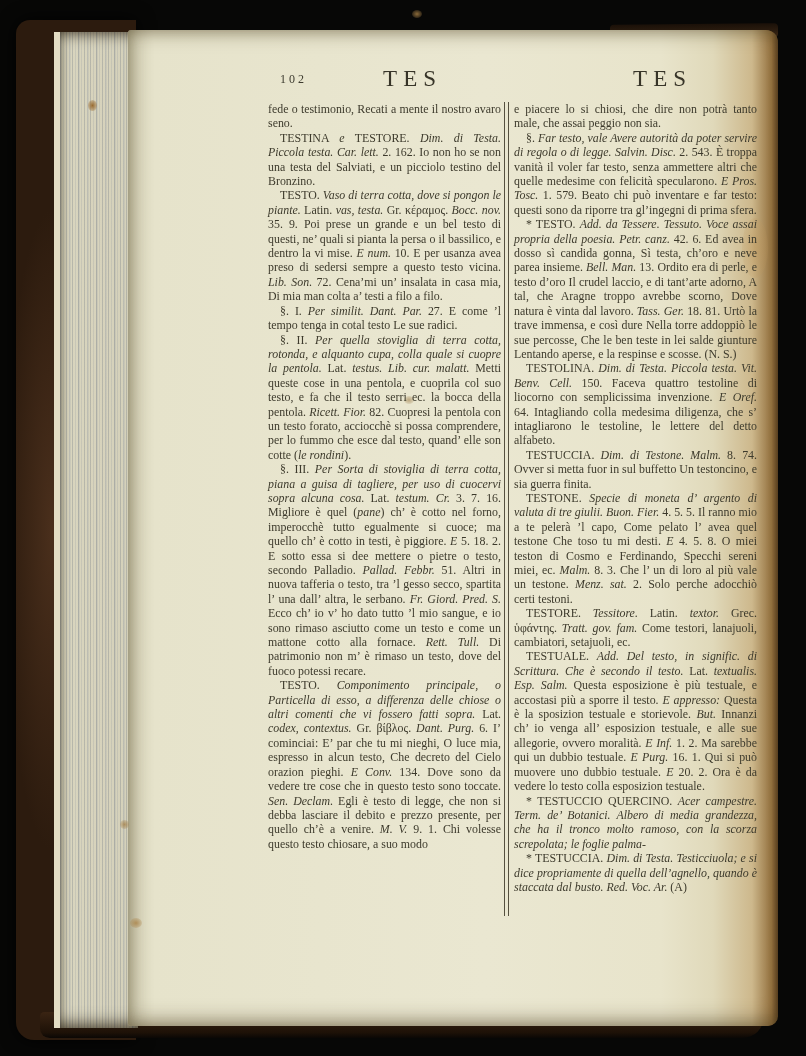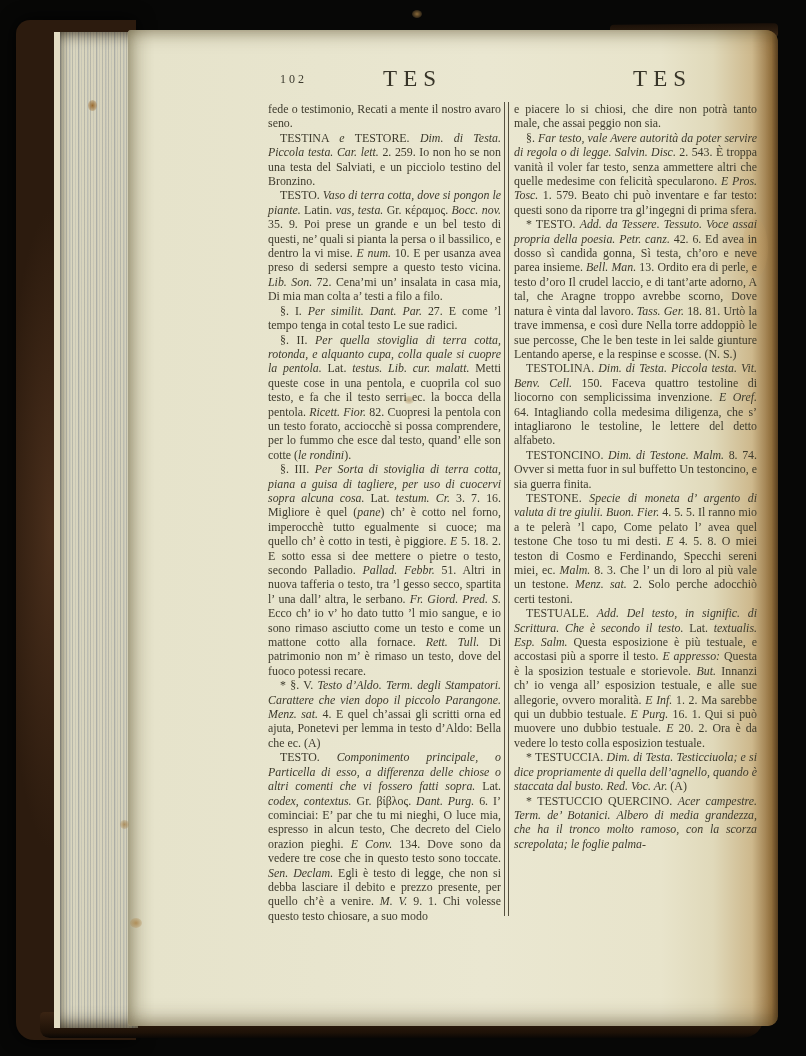--- a/index.html
+++ b/index.html
@@ -101,31 +101,31 @@
 <div class="spot" style="left:404px;top:396px;width:10px;height:8px;background:radial-gradient(rgba(150,115,60,0.55),rgba(150,115,60,0));"></div>
 
 <div class="pagenum">102</div>
 <div class="running-title rt-left">TES</div>
 <div class="running-title rt-right">TES</div>
 
 <div class="divider"></div>
 
 <div class="column col-left">
     <p><span>fede o testimonio, Recati a mente il nostro avaro seno.</span></p>
-    <p class="indent"><span>TESTINA </span><span class="it">e</span><span> TESTORE. </span><span class="it">Dim. di Testa. Piccola testa. Car. lett.</span><span> 2. 259. Io non ho se non una testa del Salviati, e un picciolo testino del Bronzino.</span></p>
+    <p class="indent"><span>TESTINA </span><span class="it">e</span><span> TESTORE. </span><span class="it">Dim. di Testa. Piccola testa. Car. lett.</span><span> 2. 162. Io non ho se non una testa del Salviati, e un picciolo testino del Bronzino.</span></p>
     <p class="indent"><span>TESTO. </span><span class="it">Vaso di terra cotta, dove si pongon le piante.</span><span> Latin. </span><span class="it">vas, testa.</span><span> Gr. κέραμος. </span><span class="it">Bocc. nov.</span><span> 35. 9. Poi prese un grande e un bel testo di questi, ne’ quali si pianta la persa o il bassilico, e dentro la vi mise. </span><span class="it">E num.</span><span> 10. E per usanza avea preso di sedersi sempre a questo testo vicina. </span><span class="it">Lib. Son.</span><span> 72. Cena’mi un’ insalata in casa mia, Di mia man colta a’ testi a filo a filo.</span></p>
     <p class="indent"><span>§. I. </span><span class="it">Per similit. Dant. Par.</span><span> 27. E come ’l tempo tenga in cotal testo Le sue radici.</span></p>
     <p class="indent"><span>§. II. </span><span class="it">Per quella stoviglia di terra cotta, rotonda, e alquanto cupa, colla quale si cuopre la pentola.</span><span> Lat. </span><span class="it">testus. Lib. cur. malatt.</span><span> Metti queste cose in una pentola, e cuoprila col suo testo, e fa che il testo serri ec. la bocca della pentola. </span><span class="it">Ricett. Fior.</span><span> 82. Cuopresi la pentola con un testo forato, acciocchè si possa comprendere, per lo fummo che esce dal testo, quand’ elle son cotte (</span><span class="it">le rondini</span><span>).</span></p>
     <p class="indent"><span>§. III. </span><span class="it">Per Sorta di stoviglia di terra cotta, piana a guisa di tagliere, per uso di cuocervi sopra alcuna cosa.</span><span> Lat. </span><span class="it">testum. Cr.</span><span> 3. 7. 16. Migliore è quel (</span><span class="it">pane</span><span>) ch’ è cotto nel forno, imperocchè tutto egualmente si cuoce; ma quello ch’ è cotto in testi, è piggiore. </span><span class="it">E</span><span> 5. 18. 2. E sotto essa si dee mettere o pietre o testo, secondo Palladio. </span><span class="it">Pallad. Febbr.</span><span> 51. Altri in nuova tafferia o testo, tra ’l gesso secco, spartita l’ una dall’ altra, le serbano. </span><span class="it">Fr. Giord. Pred. S.</span><span> Ecco ch’ io v’ ho dato tutto ’l mio sangue, e io sono rimaso asciutto come un testo e come un mattone cotto alla fornace. </span><span class="it">Rett. Tull.</span><span> Di patrimonio non m’ è rimaso un testo, dove del fuoco potessi recare.</span></p>
-    <p class="indent"><span>* §. V. </span><span class="it">Testo d’Aldo. Term. degli Stampatori. Carattere che vien dopo il piccolo Parangone. Menz. sat.</span><span> 4. E quel ch’assai gli scritti orna ed ajuta, Ponetevi per lemma in testo d’Aldo: Bella che ec. (A)</span></p>
     <p class="indent"><span>TESTO. </span><span class="it">Componimento principale, o Particella di esso, a differenza delle chiose o altri comenti che vi fossero fatti sopra.</span><span> Lat. </span><span class="it">codex, contextus.</span><span> Gr. βίβλος. </span><span class="it">Dant. Purg.</span><span> 6. I’ cominciai: E’ par che tu mi nieghi, O luce mia, espresso in alcun testo, Che decreto del Cielo orazion pieghi. </span><span class="it">E Conv.</span><span> 134. Dove sono da vedere tre cose che in questo testo sono toccate. </span><span class="it">Sen. Declam.</span><span> Egli è testo di legge, che non si debba lasciare il debito e prezzo presente, per quello ch’è a venire. </span><span class="it">M. V.</span><span> 9. 1. Chi volesse questo testo chiosare, a suo modo</span></p>
   </div>
 <div class="column col-right">
     <p><span>e piacere lo si chiosi, che dire non potrà tanto male, che assai peggio non sia.</span></p>
     <p class="indent"><span>§. </span><span class="it">Far testo, vale Avere autorità da poter servire di regola o di legge. Salvin. Disc.</span><span> 2. 543. È troppa vanità il voler far testo, senza ammettere altri che quelle medesime con felicità specularono. </span><span class="it">E Pros. Tosc.</span><span> 1. 579. Beato chi può inventare e far testo: questi sono da riporre tra gl’ingegni di prima sfera.</span></p>
     <p class="indent"><span>* TESTO. </span><span class="it">Add. da Tessere. Tessuto. Voce assai propria della poesia. Petr. canz.</span><span> 42. 6. Ed avea in dosso sì candida gonna, Sì testa, ch’oro e neve parea insieme. </span><span class="it">Bell. Man.</span><span> 13. Ordito era di perle, e testo d’oro Il crudel laccio, e di tant’arte adorno, A tal, che Aragne troppo avrebbe scorno, Dove natura è vinta dal lavoro. </span><span class="it">Tass. Ger.</span><span> 18. 81. Urtò la trave immensa, e così dure Nella torre addoppiò le sue percosse, Che le ben teste in lei salde giunture Lentando aperse, e la respinse e scosse. (N. S.)</span></p>
     <p class="indent"><span>TESTOLINA. </span><span class="it">Dim. di Testa. Piccola testa. Vit. Benv. Cell.</span><span> 150. Faceva quattro testoline di liocorno con semplicissima invenzione. </span><span class="it">E Oref.</span><span> 64. Intagliando colla medesima diligenza, che s’ intagliarono le testoline, le lettere del detto alfabeto.</span></p>
-    <p class="indent"><span>TESTONCINO. </span><span class="it">Dim. di Testone. Malm.</span><span> 8. 74. Ovver si metta fuor in sul buffetto Un testoncino, e sia guerra finita.</span></p>
+    <p class="indent"><span>TESTUCCIA. </span><span class="it">Dim. di Testone. Malm.</span><span> 8. 74. Ovver si metta fuor in sul buffetto Un testoncino, e sia guerra finita.</span></p>
     <p class="indent"><span>TESTONE. </span><span class="it">Specie di moneta d’ argento di valuta di tre giulii. Buon. Fier.</span><span> 4. 5. 5. Il ranno mio a te pelerà ’l capo, Come pelato l’ avea quel testone Che toso tu mi desti. </span><span class="it">E</span><span> 4. 5. 8. O miei teston di Cosmo e Ferdinando, Specchi sereni miei, ec. </span><span class="it">Malm.</span><span> 8. 3. Che l’ un di loro al più vale un testone. </span><span class="it">Menz. sat.</span><span> 2. Solo perche adocchiò certi testoni.</span></p>
+    <p class="indent"><span>TESTORE. </span><span class="it">Tessitore.</span><span> Latin. </span><span class="it">textor.</span><span> Grec. ὑφάντης. </span><span class="it">Tratt. gov. fam.</span><span> Come testori, lanajuoli, cambiatori, setajuoli, ec.</span></p>
     <p class="indent"><span>TESTUALE. </span><span class="it">Add. Del testo, in signific. di Scrittura. Che è secondo il testo.</span><span> Lat. </span><span class="it">textualis. Esp. Salm.</span><span> Questa esposizione è più testuale, e accostasi più a sporre il testo. </span><span class="it">E appresso:</span><span> Questa è la sposizion testuale e storievole. </span><span class="it">But.</span><span> Innanzi ch’ io venga all’ esposizion testuale, e alle sue allegorie, ovvero moralità. </span><span class="it">E Inf.</span><span> 1. 2. Ma sarebbe qui un dubbio testuale. </span><span class="it">E Purg.</span><span> 16. 1. Qui si può muovere uno dubbio testuale. </span><span class="it">E</span><span> 20. 2. Ora è da vedere lo testo colla esposizion testuale.</span></p>
+    <p class="indent"><span>* TESTUCCIO QUERCINO. </span><span class="it">Acer campestre. Term. de’ Botanici. Albero di media grandezza, che ha il tronco molto ramoso, con la scorza screpolata; le foglie palma-</span></p>
     <p class="indent"><span>* TESTUCCIA. </span><span class="it">Dim. di Testa. Testicciuola; e si dice propriamente di quella dell’agnello, quando è staccata dal busto. Red. Voc. Ar.</span><span> (A)</span></p>
-    <p class="indent"><span>* TESTUCCIO QUERCINO. </span><span class="it">Acer campestre. Term. de’ Botanici. Albero di media grandezza, che ha il tronco molto ramoso, con la scorza screpolata; le foglie palma-</span></p>
   </div>
 
 </body></html>

